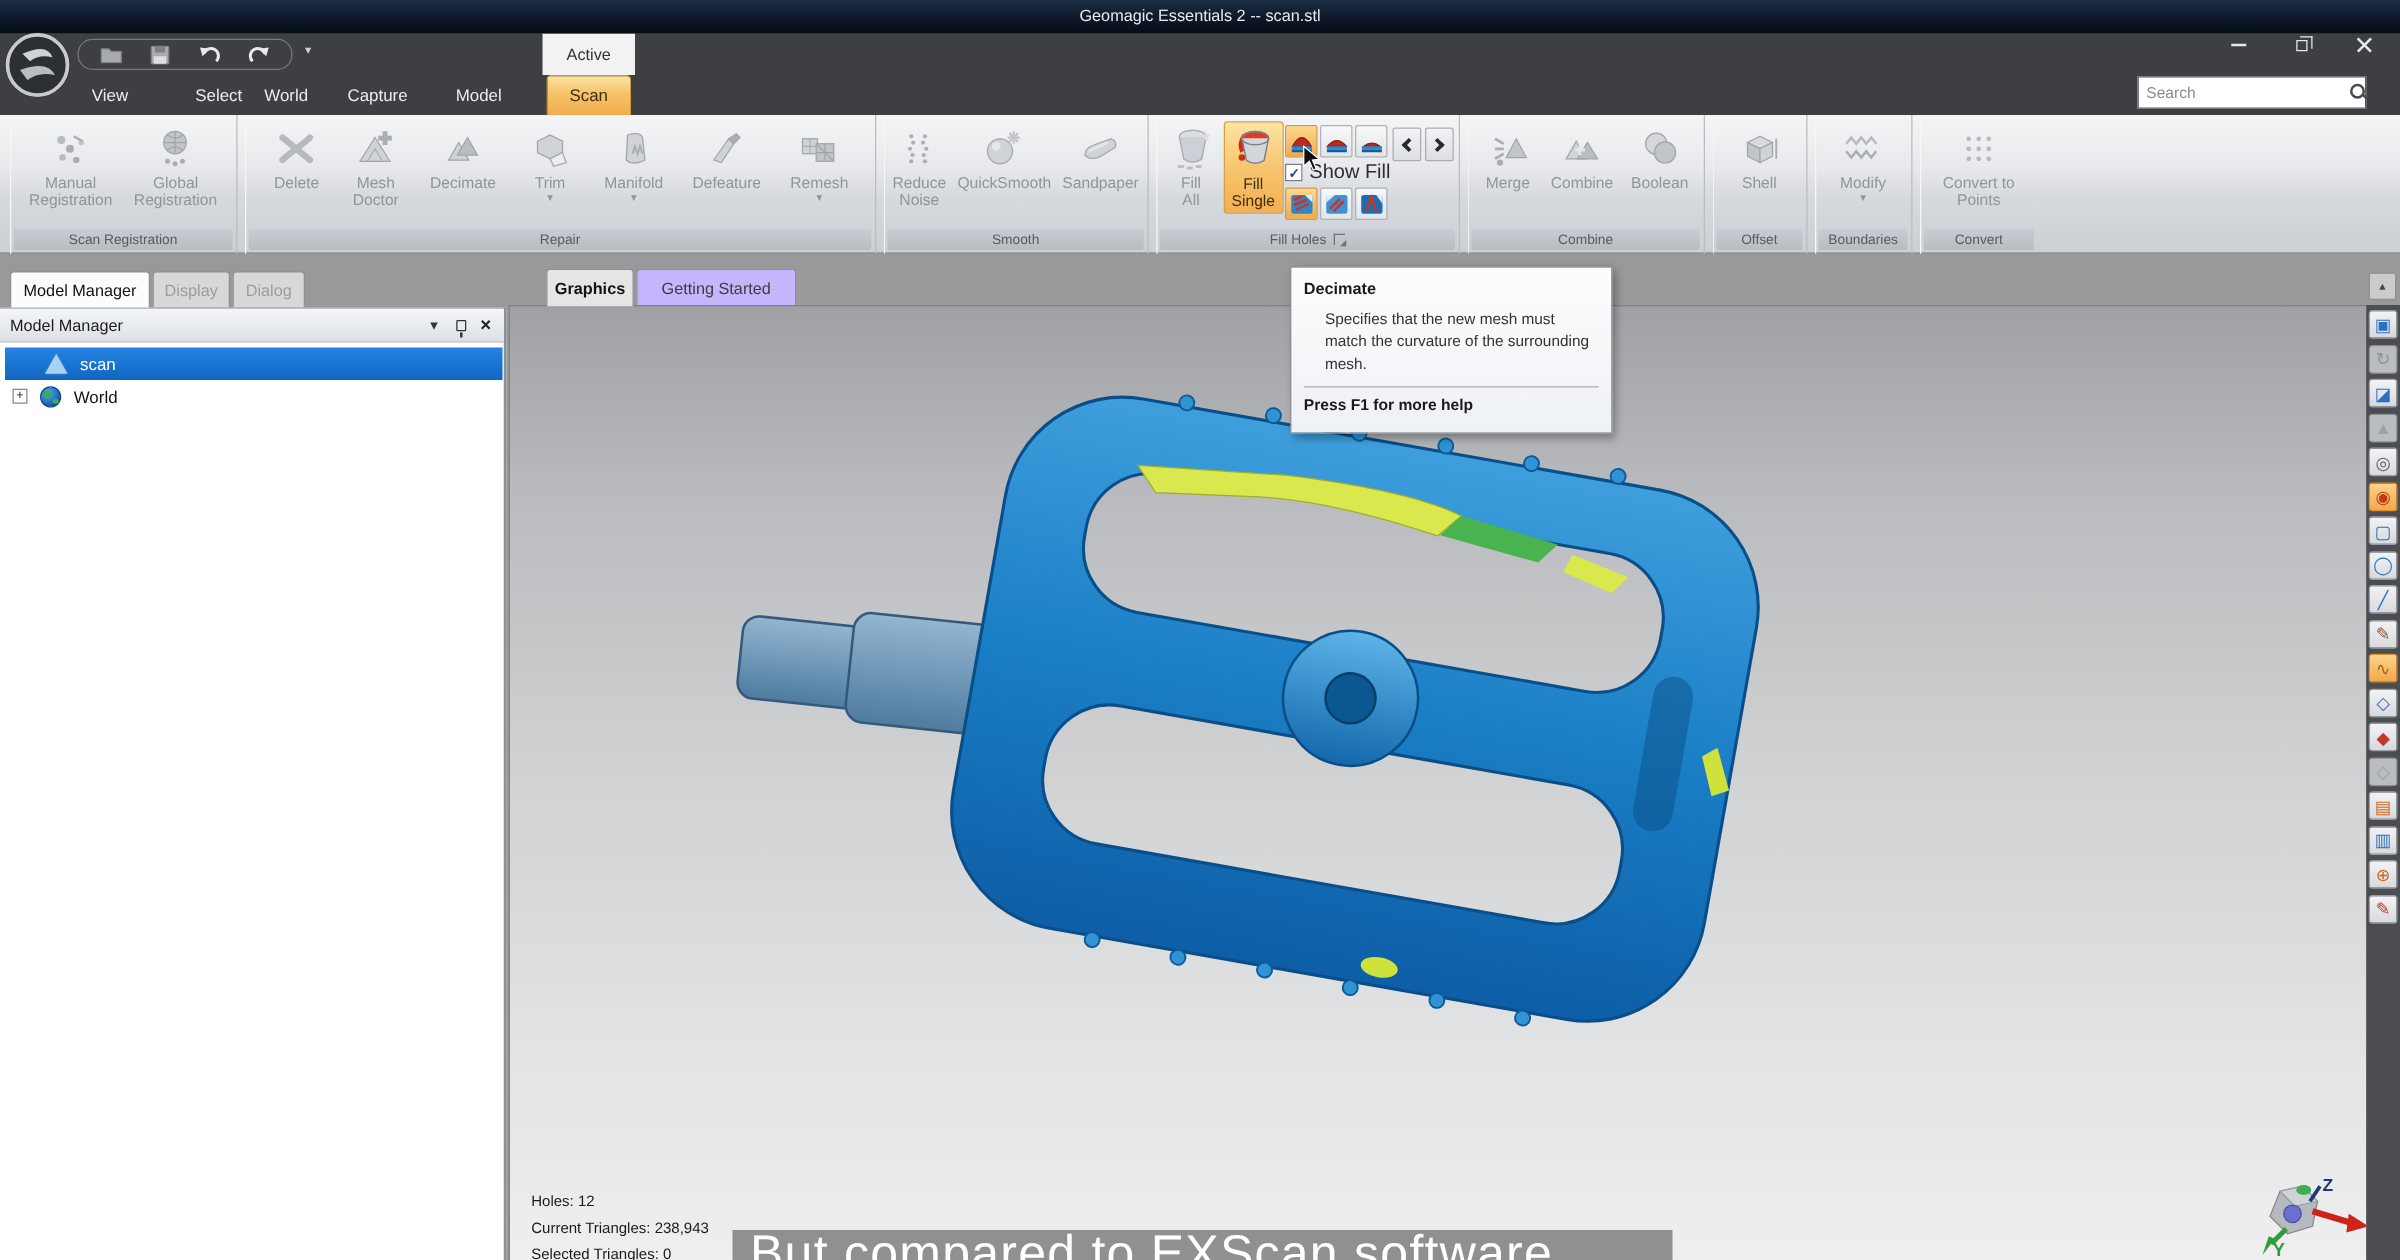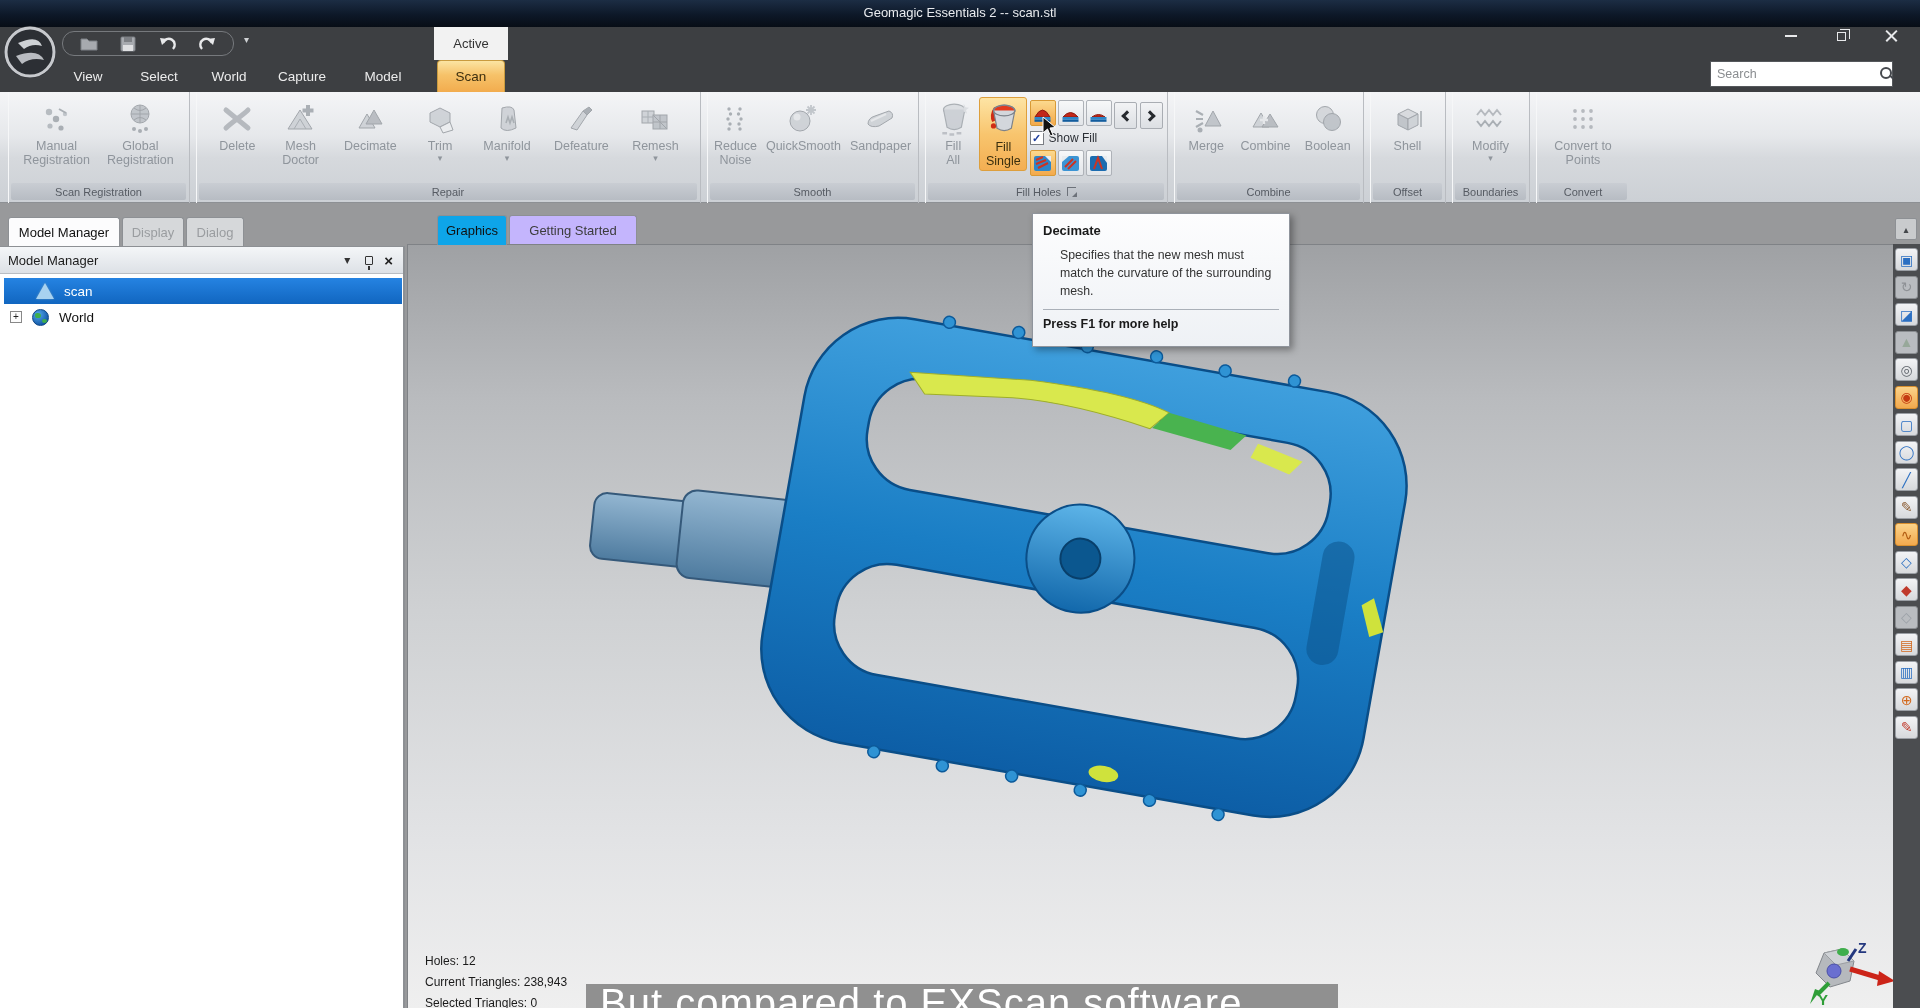--- a/index.html
+++ b/index.html
@@ -76,33 +76,33 @@
   .rbtn.orange .rlbl { color:#3b2f0e; }
 
   .fh-cluster { display:flex; flex-direction:column; gap:3px; padding-top:3px; }
   .mini-row { display:flex; gap:2px; }
   .mini { width:26px; height:26px; border:1px solid #aeb2b8; border-radius:2px;
     background:linear-gradient(180deg,#f7f8f9,#e2e5e9); display:flex; align-items:center; justify-content:center; }
   .mini.active { background:linear-gradient(180deg,#fcd98e,#f3a94b); border-color:#d89a36; }
   .showfill { display:flex; align-items:center; gap:5px; height:18px; }
   .cb { width:14px; height:14px; background:#fff; border:1px solid #7a7e84; font-size:11px;
     color:#1f3f9e; display:flex; align-items:center; justify-content:center; font-weight:bold; }
-  .sf-label { font-size:12px; color:#2b2f35; white-space:nowrap; }
+  .sf-label { font-size:16px; color:#2b2f35; white-space:nowrap; }
   .nav-btns { display:flex; gap:3px; padding-top:5px; }
   .navbtn { width:23px; height:27px; border:1px solid #a9adb3; border-radius:2px;
     background:linear-gradient(180deg,#f2f3f5,#dcdfe3); display:flex; align-items:center; justify-content:center; }
   .chev { width:8px; height:8px; border-top:3px solid #26292e; border-left:3px solid #26292e; }
   .chev.left { transform:rotate(-45deg); margin-left:3px; }
   .chev.right { transform:rotate(135deg); margin-right:3px; }
 
   
   .vtab { position:absolute; top:215px; height:30px; display:flex; align-items:center;
     justify-content:center; font-size:13px; border:1px solid #8d9094; border-bottom:none;
     border-radius:3px 3px 0 0; }
-  .vtab.active { background:#0ea5e9; font-weight:normal; color:#111; z-index:3; }
+  .vtab.active { background:#e5e5e5; font-weight:bold; color:#111; z-index:3; }
   .vtab.idle { background:#c4b5fd; color:#3c3c3c; }
   .ribbon-collapse { position:absolute; left:1895px; top:218px; width:22px; height:22px;
     background:#c9cbcd; border:1px solid #8d9094; border-radius:2px; color:#44474b; font-size:10px;
     display:flex; align-items:center; justify-content:center; }
 
   .viewport { position:absolute; left:407px; top:244px; width:1486px; height:764px;
     background:linear-gradient(180deg,#9fa1a4 0%,#b9bbbe 20%,#cfd1d3 48%,#e2e3e5 78%,#efefef 100%);
     border-top:1px solid #7f8286; border-left:1px solid #7f8286; overflow:hidden; }
   .pedal { position:absolute; left:168px; top:46px; }
   .status { position:absolute; left:17px; bottom:-6px; font-size:12px; color:#1a1a1a; line-height:21px; }
@@ -215,21 +215,21 @@
     <span class="qat-btn">
       <svg width="20" height="16" viewBox="0 0 20 16">
         <path d="M5 13 A6 6 0 1 1 15 7" fill="none" stroke="#e8e9eb" stroke-width="2.4"></path>
         <polygon points="18,2 10,3 16,9" fill="#e8e9eb"></polygon>
         </svg>
       </span>
   </div>
   <span class="qat-caret">▾</span>
 
   <div class="menu-tab" style="left:58px;width:60px">View</div>
-  <div class="menu-tab" style="left:128px;width:62px">Select</div>
+  <div class="menu-tab" style="left:144px;width:62px">Select</div>
   <div class="menu-tab" style="left:200px;width:58px">World</div>
   <div class="menu-tab" style="left:268px;width:68px">Capture</div>
   <div class="menu-tab" style="left:352px;width:62px">Model</div>
   <div class="active-badge">Active</div>
   <div class="menu-tab active" style="left:437px;width:68px">Scan</div>
 
   <div class="search-box">
     <input type="text" placeholder="Search" style="">
     <span class="mag-icon"></span>
   </div>

